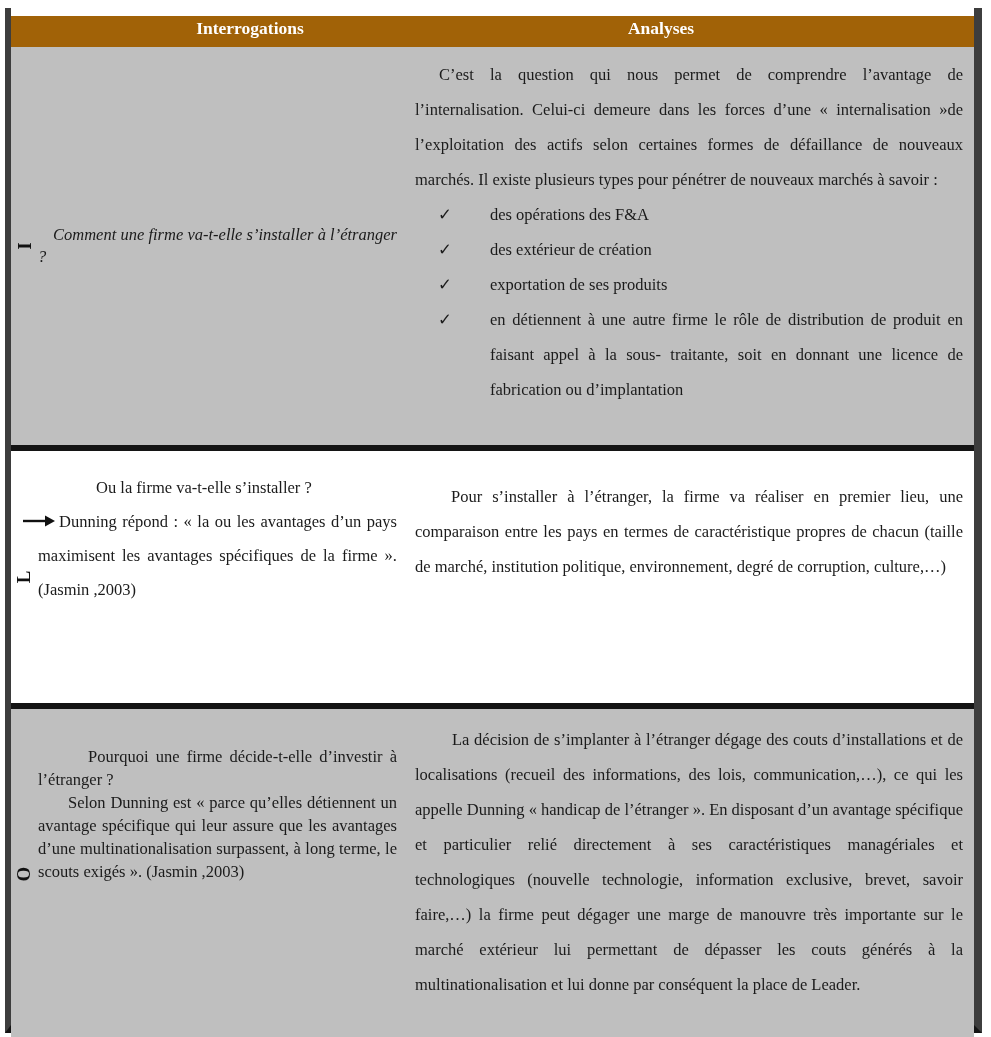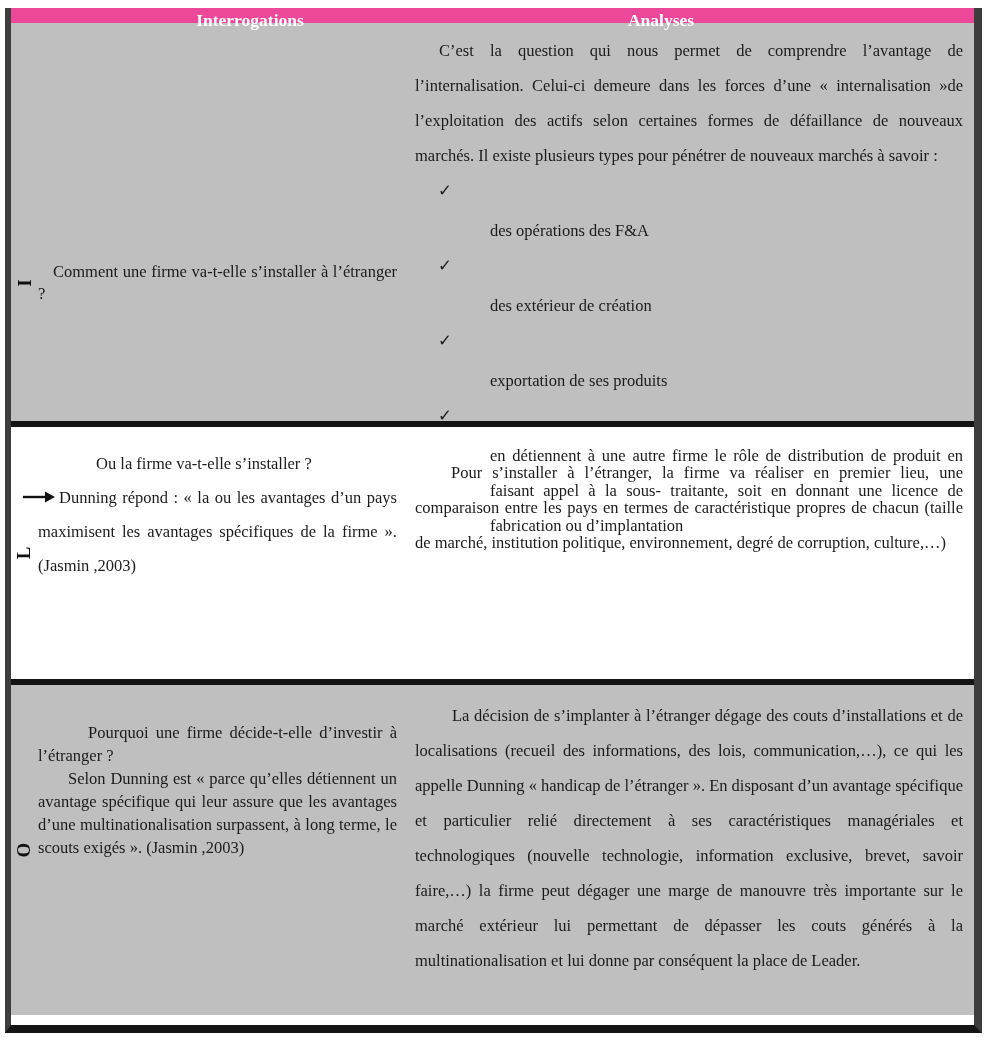--- a/index.html
+++ b/index.html
@@ -9,21 +9,21 @@
 
   .doc-table {
     position:absolute; left:5px; top:8px; width:977px; height:1025px;
     border-left:6px solid #3d3d3d;
     border-right:8px solid #3d3d3d;
     border-bottom:8px solid #141414;
     background:#ffffff;
   }
 
   
-  .thead { position:relative; height:15px; background:#ec4899; }
+  .thead { position:relative; height:31px; background:#a16207;margin-top:8px; }
   .thead .hcell {
     position:absolute; top:0; height:25px; line-height:25px;
     color:#ffffff; font-weight:bold; font-size:17.5px; text-align:center;
   }
   .hcell.h-left  { left:0;   width:478px; }
   .hcell.h-right { left:420px; width:460px; }
 
   .sep { height:6px; background:#141414; }
 
   .row { display:grid; grid-template-columns:27px 367px 1fr; }
@@ -38,39 +38,39 @@
     display:inline-block; transform:rotate(-90deg);
     font-weight:bold; font-size:19px; color:#111111;
   }
 
   .q { font-size:16.5px; text-align:justify; padding-right:8px; }
   .row-1 .q { display:flex; flex-direction:column; justify-content:center; line-height:22px; }
   .row-2 .q { padding-top:20px; line-height:34px; }
   .row-3 .q { padding-top:36px; line-height:23px; }
 
   .q p, .a p { text-align:justify; }
-  .row-1 .q p { text-indent:15px; }
+  .row-1 .q p { text-indent:15px;font-style:italic; }
   .row-2 .q .q-p1 { text-indent:58px; }
   .row-2 .q .q-p2 { text-indent:-15px; }
   .row-3 .q .q-p1 { text-indent:50px; }
   .row-3 .q .q-p2 { text-indent:30px; }
 
   .arrow-icon { vertical-align:middle; margin-right:4px; position:relative; top:-2px; }
 
   .a { font-size:16.5px; line-height:35px; padding:10px 11px 0 10px; }
   .row-1 .a p { text-indent:24px; }
   .row-2 .a { padding-top:28px; }
   .row-2 .a p { text-indent:36px; }
   .row-3 .a { padding-top:13px; }
   .row-3 .a p { text-indent:37px; }
 
   .check-list { padding-left:23px; }
   .check-item { display:flex; }
   .check-mark { flex:0 0 52px; color:#1b1b1b; }
-  .check-text { flex:1; text-align:justify;margin-top:40px; }
+  .check-text { flex:1; text-align:justify; }
 </style>
 </head>
 <body>
 
 <div class="page">
   <div class="doc-table">
 
     <div class="thead">
       <div class="hcell h-left">Interrogations</div>
       <div class="hcell h-right">Analyses</div>

